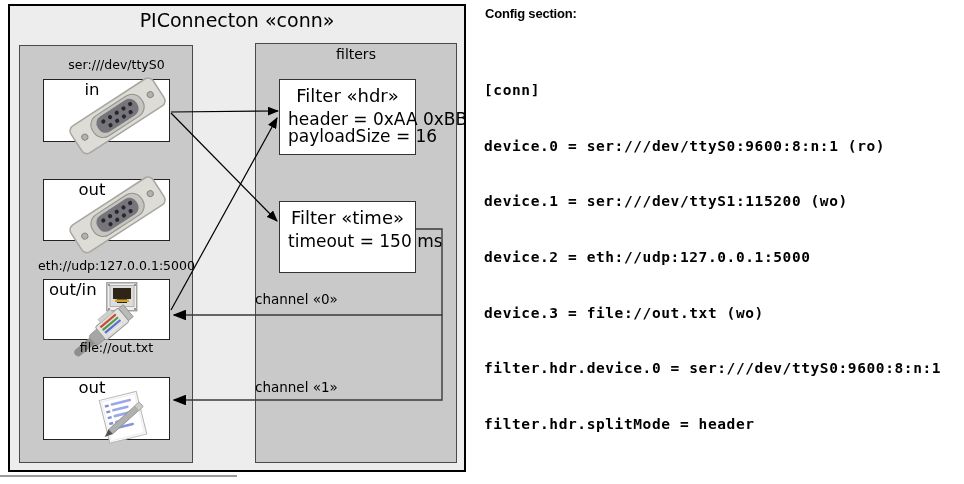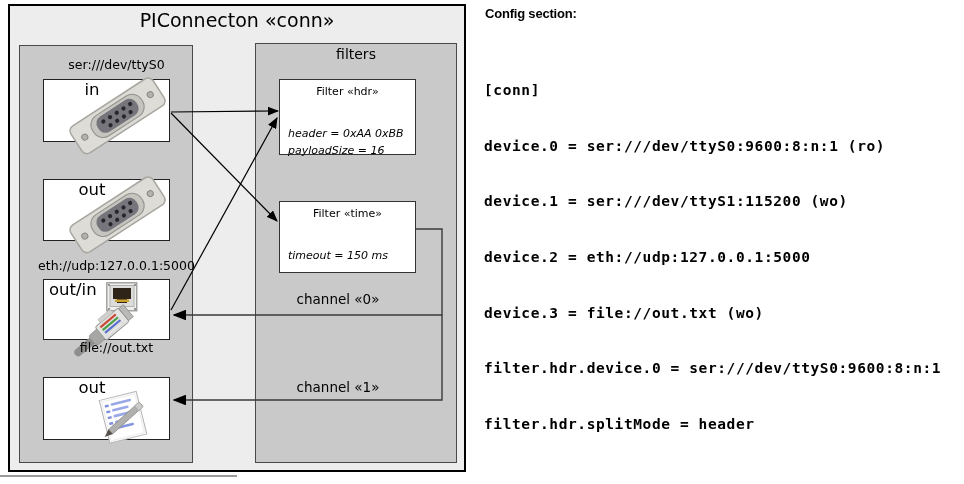--- a/index.html
+++ b/index.html
@@ -14,23 +14,23 @@
   .diagram-title { left:10px; top:9px; width:454px; text-align:center; font-size:19px; white-space:nowrap; }
   .filters-label { left:255px; top:46px; width:202px; text-align:center; font-size:14px; }
   .dev-label { left:20px; width:193px; text-align:center; font-size:12.5px; white-space:nowrap; }
   .dev-box  { left:43px; width:127px; height:62px; background:#fff;
               border:1.8px solid #222; box-sizing:border-box;padding-left:35px; }
   .dev-dir  { position:absolute; left:0; top:0px; width:96px; text-align:center; font-size:16.5px; }
   .dev-dir.wide { left:5px; width:auto; text-align:left; }
   .filter-box { left:279px; width:137px; background:#fff; border:1.5px solid #333; box-sizing:border-box; }
   #filter-hdr  { top:79px;  height:76px; }
   #filter-time { top:193px; height:72px;margin-top:8px; }
-  .filter-title { margin-top:5px; text-align:center; font-size:11px; white-space:nowrap; }
-  .filter-props { position:absolute; left:8px; top:46px; font-size:11px; line-height:16.5px; white-space:nowrap;font-style:italic; }
-  .channel-label { left:255px; width:166px; text-align:center; font-size:13.5px; white-space:nowrap; }
+  .filter-title { margin-top:5px; text-align:center; font-size:18px; white-space:nowrap; }
+  .filter-props { position:absolute; left:8px; top:31px; font-size:17px; line-height:16.5px; white-space:nowrap; }
+  .channel-label { left:255px; width:166px; text-align:left; font-size:13.5px; white-space:nowrap; }
   .config-heading { left:485px; top:6px; font-family:"Liberation Sans", sans-serif;
                     font-weight:bold; font-size:13px; letter-spacing:-0.2px; }
   .config-block { left:484px; top:44px; font-family:"DejaVu Sans Mono", monospace;
                   font-weight:bold; font-size:14.5px; line-height:18.55px;
                   letter-spacing:0.6px; white-space:pre; }
   .icon { position:absolute; overflow:visible; }
   #overlay { position:absolute; left:0; top:0; width:964px; height:484px; pointer-events:none; }
   .devline { stroke:#000; stroke-width:1.2; }
   .chline  { stroke:#3a3a3a; stroke-width:1.4; fill:none; }
   .faint-underline { left:0; top:475px; width:237px; height:1.5px; background:#9a9a9a; }

